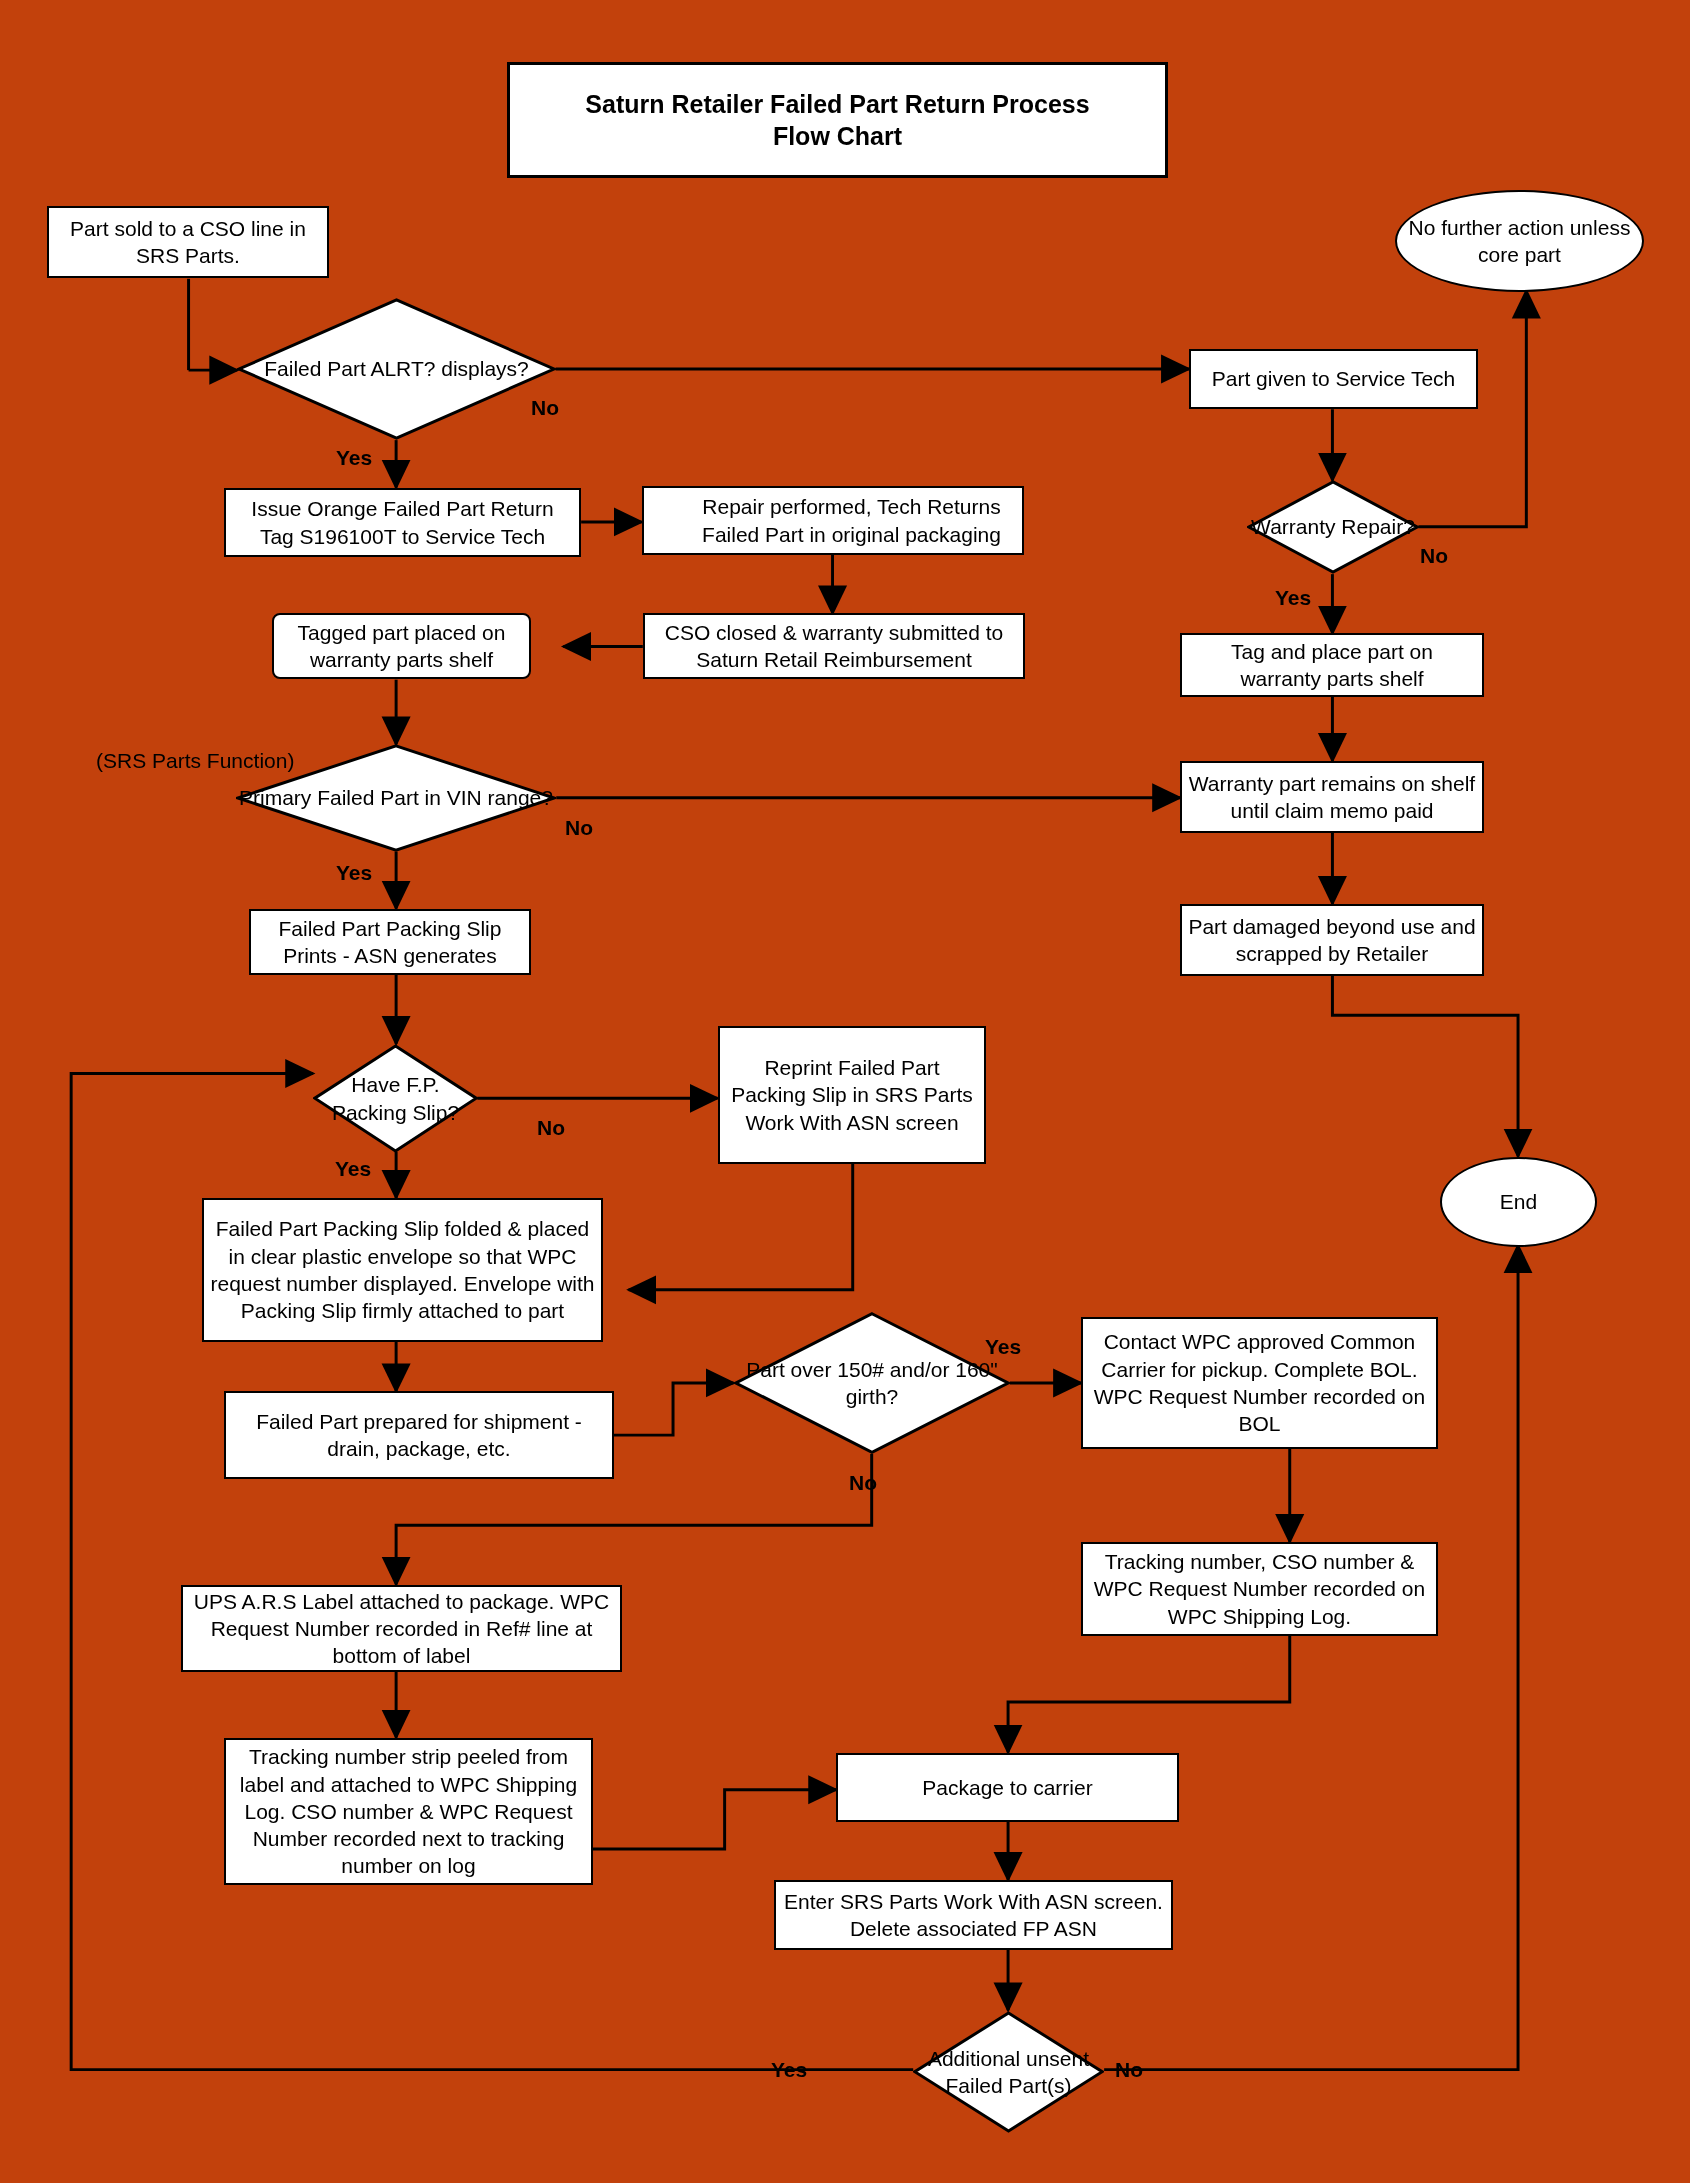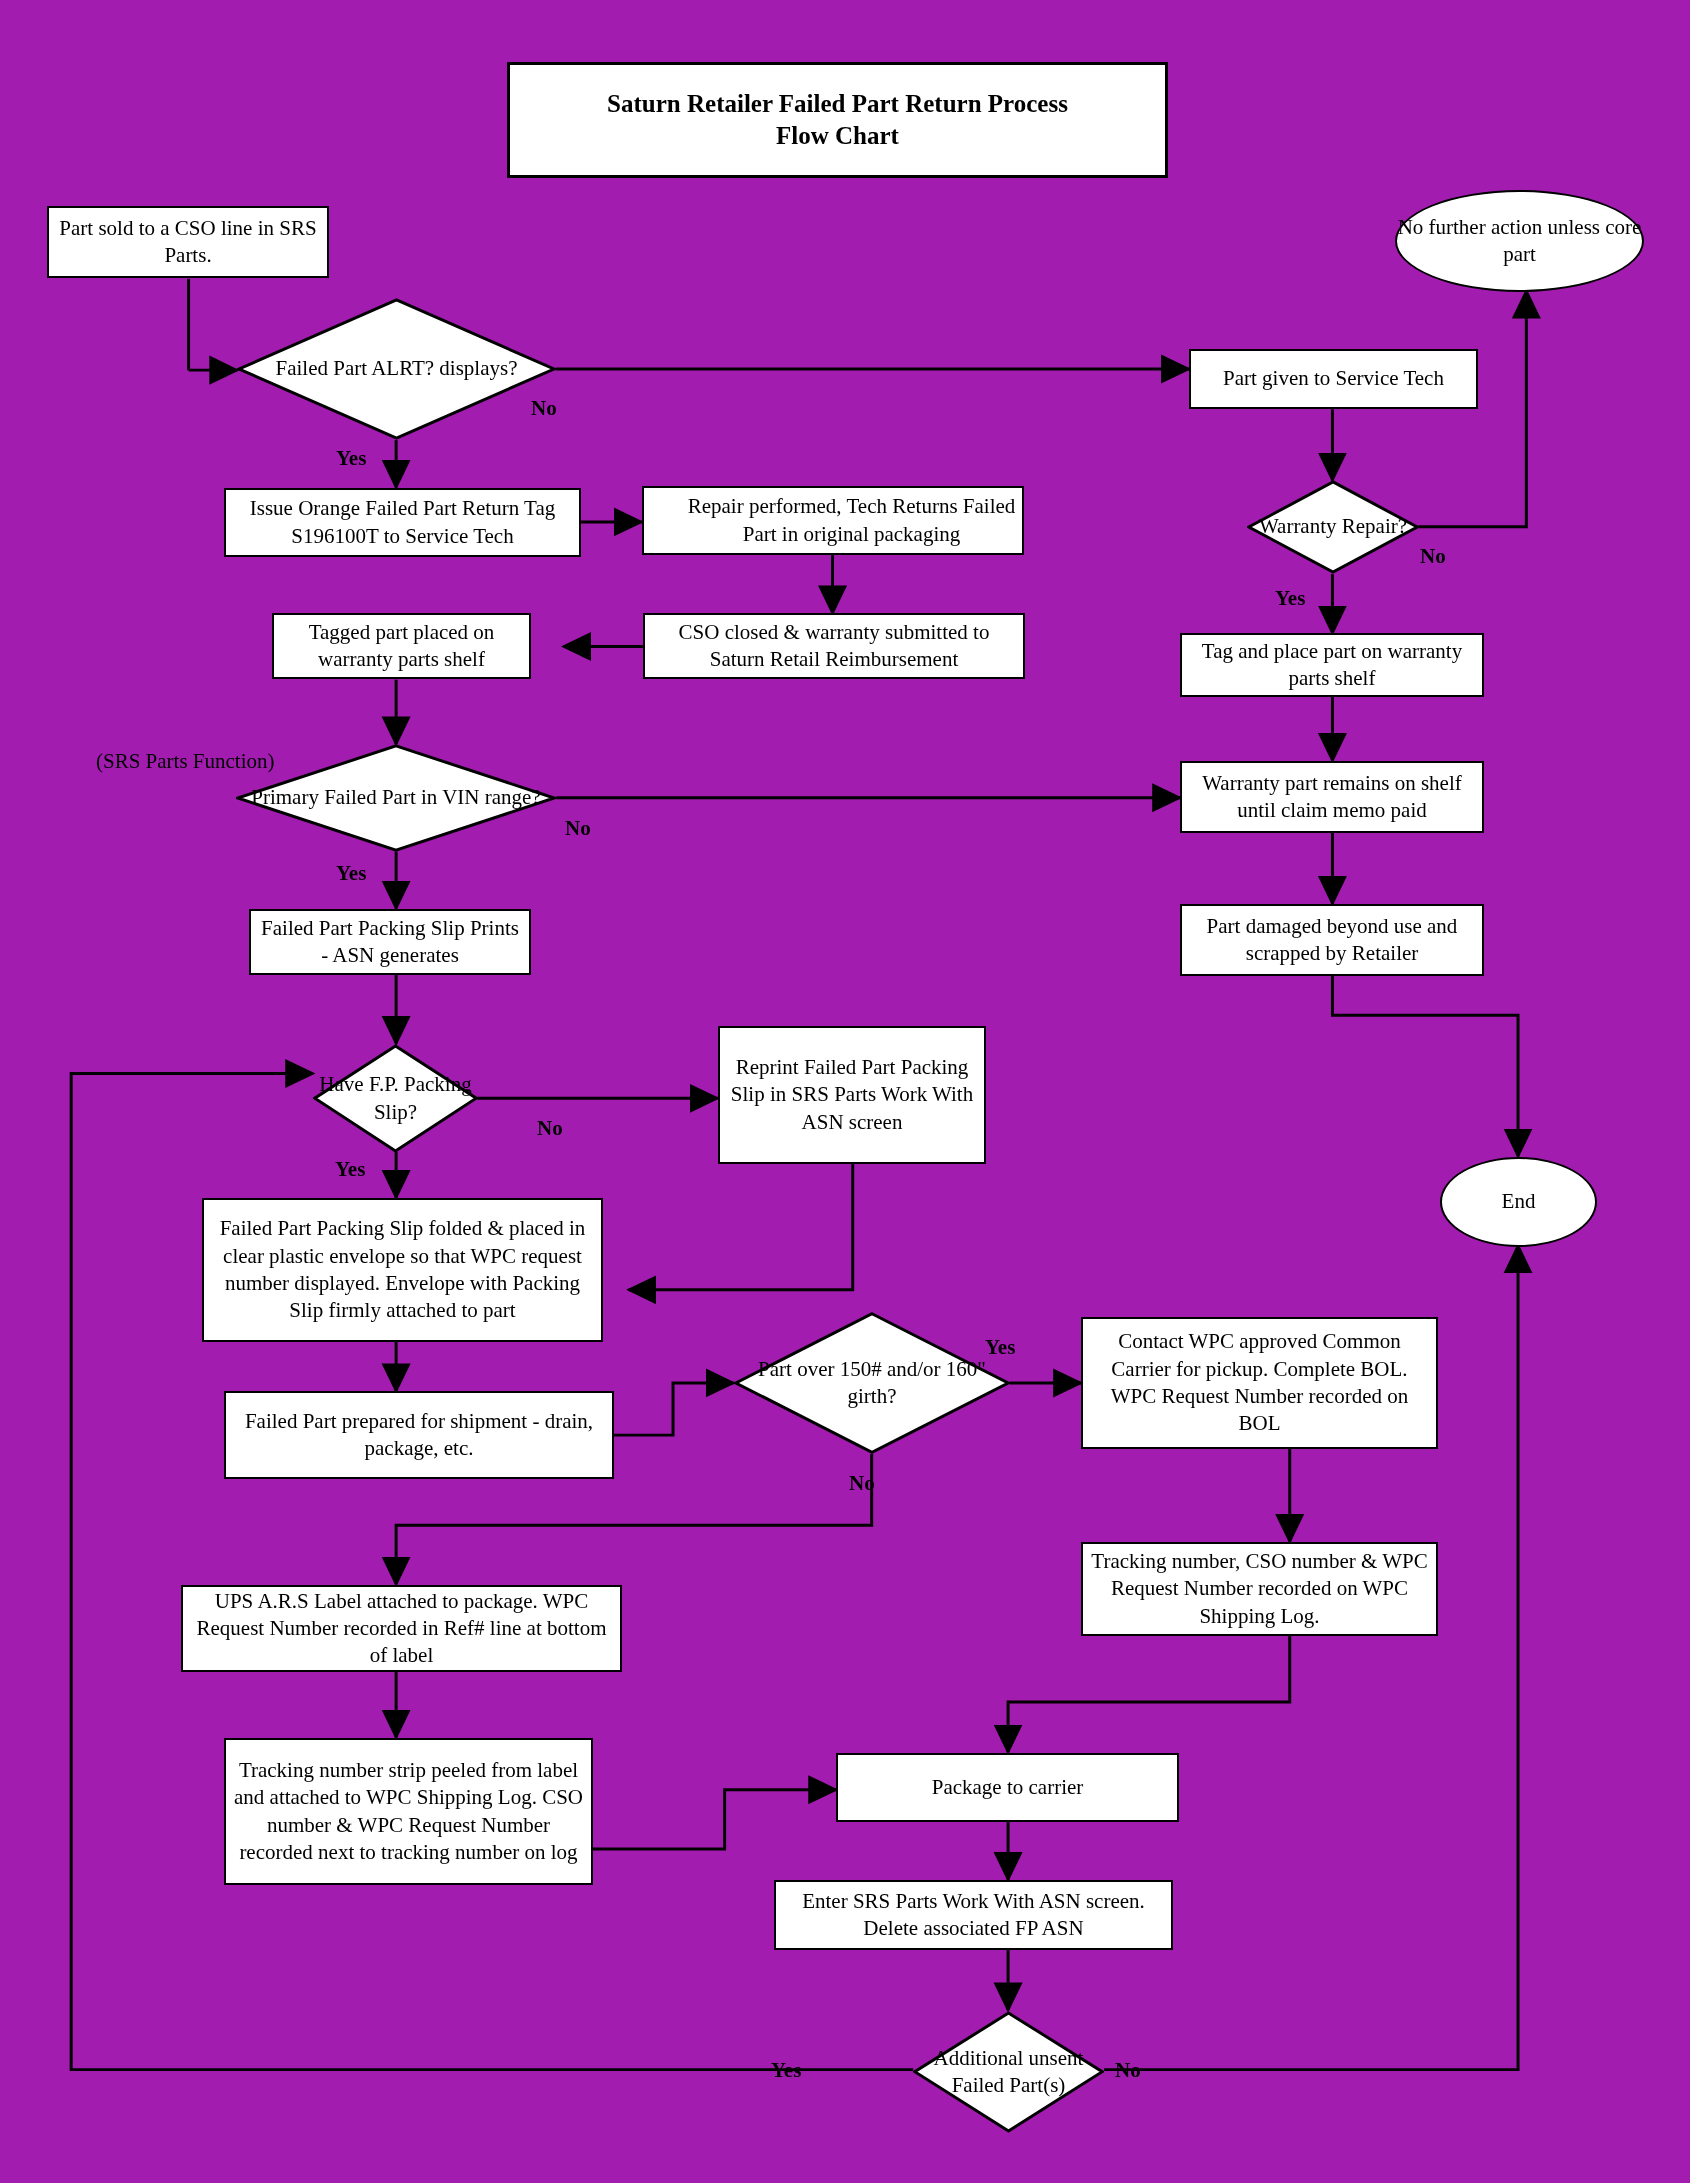--- a/index.html
+++ b/index.html
@@ -4,22 +4,22 @@
 <style>
   html, body {
     margin: 0;
     padding: 0;
     background: #ffffff;
   }
   #page {
     position: relative;
     width: 1690px;
     height: 2183px;
-    background: #a21caf;
-    font-family: Liberation Serif, serif;
+    background: #c2410c;
+    font-family: Liberation Sans, sans-serif;
     overflow: hidden;
   }
   svg#edges {
     position: absolute;
     left: 0;
     top: 0;
     width: 1690px;
     height: 2183px;
     pointer-events: none;
   }
@@ -188,21 +188,21 @@
   </div>
 
   <div class="node proc" style="left:642px; top:486px; width:382px; height:69px;padding-left:43px;">
     <span>Repair performed, Tech Returns Failed Part in original packaging</span>
   </div>
 
   <div class="node proc" style="left:643px; top:613px; width:382px; height:66px;">
     <span>CSO closed &amp; warranty submitted to Saturn Retail Reimbursement</span>
   </div>
 
-  <div class="node proc" style="left:272px; top:613px; width:259px; height:66px;">
+  <div class="node proc" style="left:272px; top:613px; width:259px; height:66px;border-radius:8px;">
     <span>Tagged part placed on warranty parts shelf</span>
   </div>
 
   <div class="node proc" style="left:1180px; top:633px; width:304px; height:64px;">
     <span>Tag and place part on warranty parts shelf</span>
   </div>
 
   <div class="node proc" style="left:1180px; top:761px; width:304px; height:72px;">
     <span>Warranty part remains  on shelf until claim memo paid</span>
   </div>

